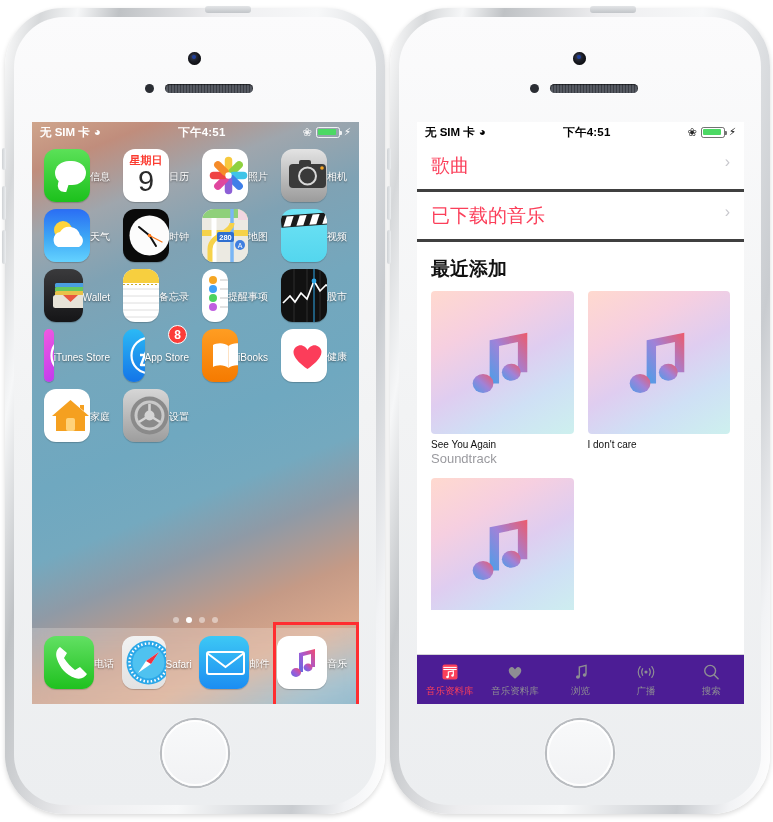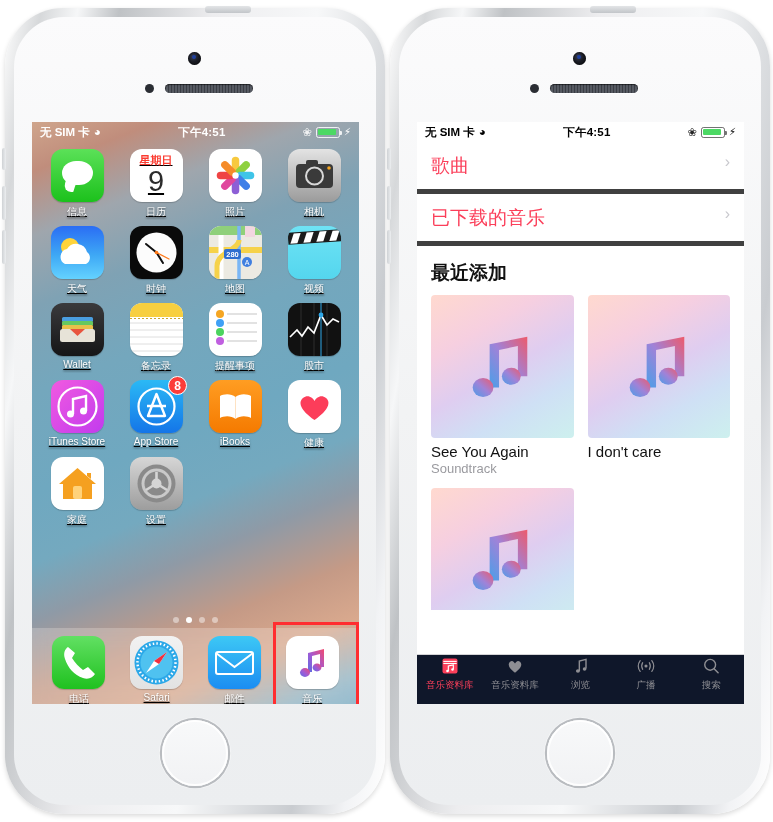--- a/index.html
+++ b/index.html
@@ -72,22 +72,22 @@
   
   .homescreen{position:absolute;inset:0;
     background:
       linear-gradient(158deg,
         #cfa58c 0%, #c08d7c 7%, #9fa6ad 16%, #7fa2b4 26%,
         #74a7bd 38%, #6fa8c0 52%, #74a9bf 62%,
         #8f9aa6 70%, #c59a86 80%, #d9a98e 88%, #8fb3c4 96%, #74a8c0 100%);
     display:flex;flex-direction:column;}
   .hs-grid{flex:1;padding:7px 12px 0;display:flex;flex-direction:column;gap:7px;}
   .hs-row{display:flex;justify-content:space-between;}
-  .app{width:66px;display:flex;flex-direction:column;align-items:center;
-     position:relative;text-decoration:underline;}
+  .app{width:66px;display:flex;align-items:center;
+     position:relative;}
   .app .ic{width:53px;height:53px;border-radius:12px;position:relative;overflow:hidden;
      box-shadow:0 1px 1px rgba(0,0,0,.2);}
   .app .lbl{margin-top:3px;font-size:10px;color:#fff;
      text-shadow:0 1px 2px rgba(0,0,0,.55);white-space:nowrap;}
   .badge{position:absolute;right:2px;top:-4px;min-width:19px;height:19px;
      border-radius:10px;background:#fc3d39;color:#fff;font-size:12px;font-weight:bold;
      display:flex;align-items:center;justify-content:center;
      border:1.3px solid #fff;box-sizing:border-box;z-index:3;}
 
   .dots{height:16px;display:flex;align-items:center;justify-content:center;gap:7px;}
@@ -129,34 +129,34 @@
   .i-tel{background:linear-gradient(180deg,#62e063,#1fc11f);}
   .i-saf{background:linear-gradient(180deg,#f2f2f2,#e2e2e2);}
   .i-mai{background:linear-gradient(180deg,#3dc8f5,#1b8df2);}
   .i-mus{background:#fff;}
 
   
   .musicapp{position:absolute;inset:0;background:#fff;
      display:flex;flex-direction:column;}
   .m-body{flex:1;overflow:hidden;position:relative;}
   .m-row{padding:11px 14px 10px;display:flex;align-items:flex-start;
-     border-bottom:5px solid #404040;}
+     border-bottom:3px solid #404040;}
   .m-row .t{flex:1;font-size:19px;color:#fb3f5a;font-weight:500;}
   .chev{color:#c9c9ce;font-size:16px;}
   .m-head{font-size:19px;font-weight:bold;color:#111;padding:14px 14px 9px;}
   .albums{display:grid;grid-template-columns:1fr 1fr;gap:12px 14px;padding:0 14px;}
   .alb .art{width:100%;aspect-ratio:1/1;border-radius:4px;position:relative;
      background:linear-gradient(150deg,#ffd9cf 0%,#f6cfe0 28%,#dfcdf0 52%,#cfe0f5 74%,#cdf0ee 100%);
      display:flex;align-items:center;justify-content:center;overflow:hidden;}
-  .alb .ttl{margin-top:5px;font-size:15px;color:#111;font-weight:500;
+  .alb .ttl{margin-top:5px;font-size:10px;color:#111;font-weight:500;
      white-space:nowrap;overflow:hidden;text-overflow:clip;}
   .alb .sub{margin-top:1px;font-size:13px;color:#9a9a9f;
      white-space:nowrap;overflow:hidden;}
-  .tabbar{height:49px;border-top:1px solid #d4d4d6;background:#0f172a;
-     display:flex;margin-top:44px;}
+  .tabbar{height:49px;border-top:1px solid #d4d4d6;background:#4c1d95;
+     display:flex;align-items:center;margin-top:44px;}
   .tab{flex:1;display:flex;flex-direction:column;align-items:center;gap:2px;
      color:#8e8e93;}
   .tab .tl{font-size:9.5px;}
   .tab.on{color:#fb3f5a;}
   .tab .ti{height:22px;display:flex;align-items:center;justify-content:center;}
 </style>
 </head>
 <body>
 
 <div class="phone left">

